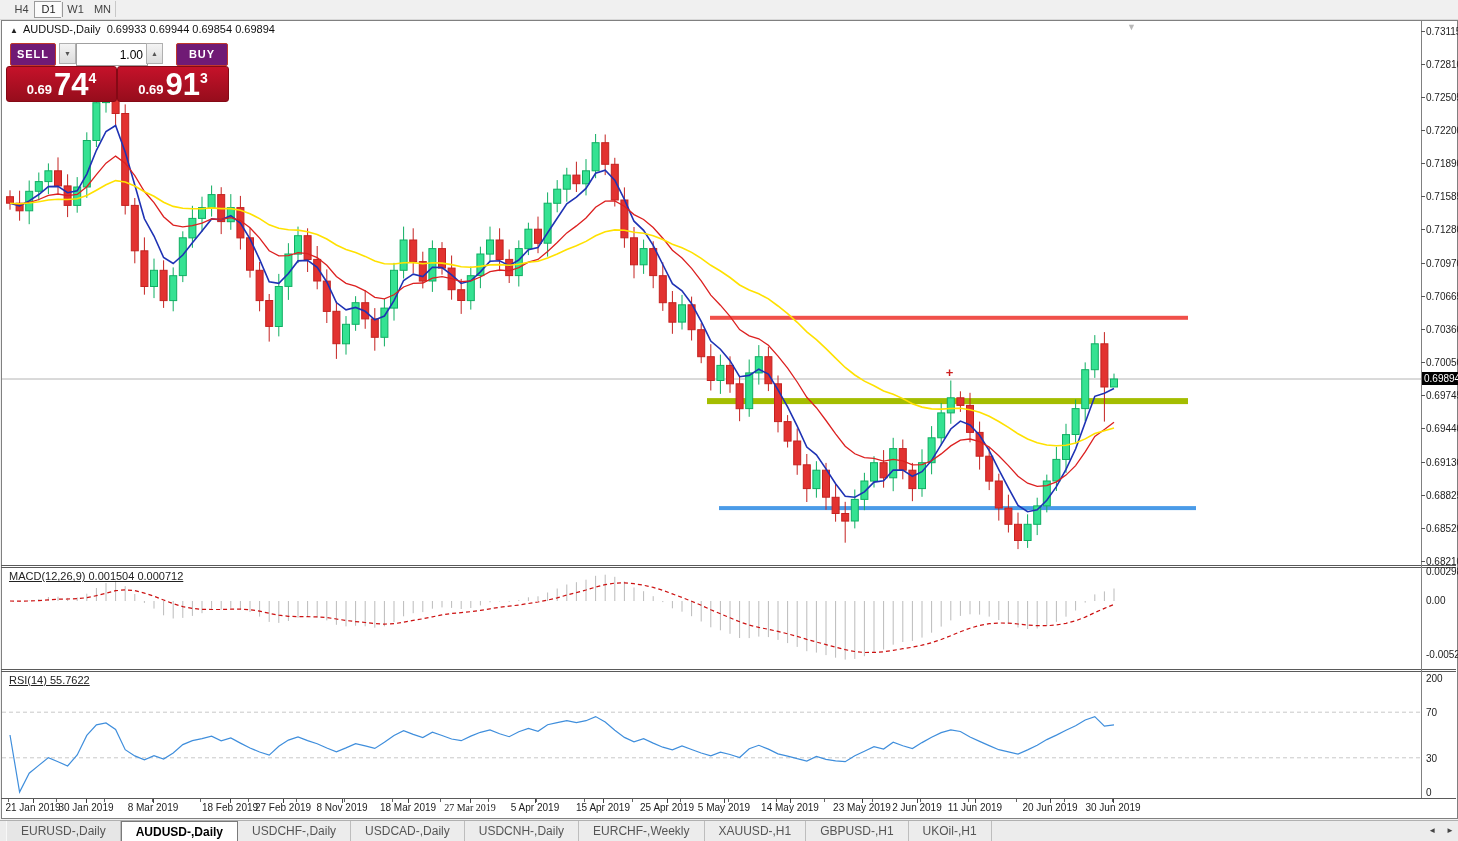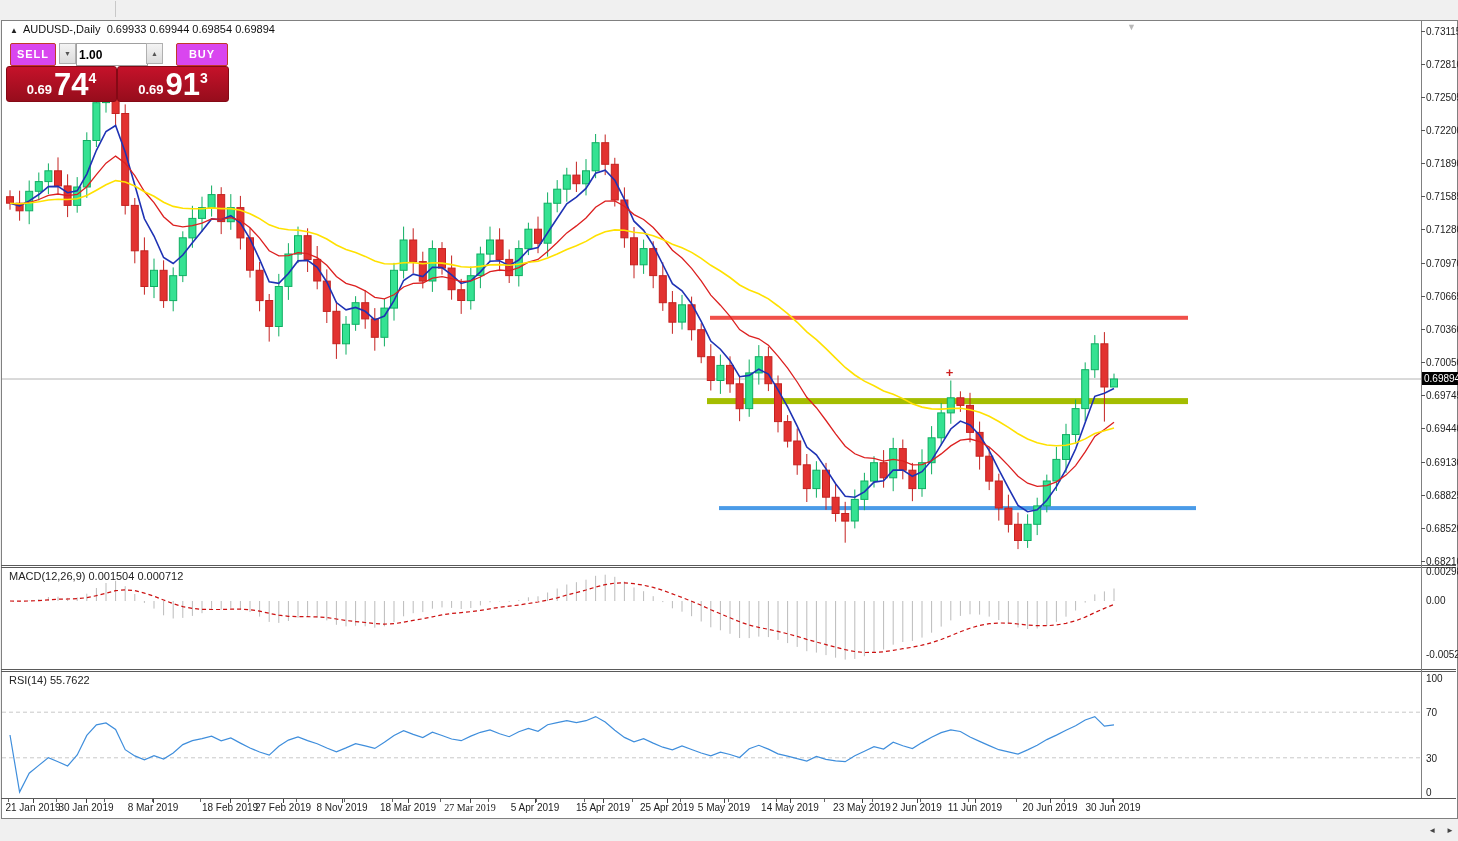--- a/index.html
+++ b/index.html
@@ -13,32 +13,32 @@
   #chart-window{position:absolute;left:1px;top:20px;width:1455px;height:797px;background:#ffffff;border:1px solid #808080;}
   #chart-title{position:absolute;left:10px;top:23px;font-size:11px;color:#111;white-space:pre;}
   #chart-title .tri{font-size:8px;color:#222;margin-right:5px;}
   #collapse-arrow{position:absolute;left:1127px;top:22px;font-size:9px;color:#b8b8b8;}
   svg{position:absolute;}
   
   #axis-border{position:absolute;left:1421px;top:21px;width:1px;height:777px;background:#808080;}
   .pa-label{position:absolute;left:1426px;width:32px;font-size:10px;color:#222;}
   .pa-tick{position:absolute;left:1421px;width:4px;height:1px;background:#555;}
   #cur-price-tag{position:absolute;left:1422px;top:372px;width:36px;height:13px;background:#000;color:#fff;font-size:10px;line-height:13px;text-align:left;padding-left:2px;}
-  .ind-label{position:absolute;left:9px;font-size:11px;color:#222;}
+  .ind-label{position:absolute;left:9px;font-size:11px;color:#222;text-decoration:underline;}
   .macd-axis,.rsi-axis{position:absolute;left:1426px;font-size:10px;color:#222;}
   .sep{position:absolute;left:1px;width:1455px;height:1px;background:#5a5a5a;}
   
   #trade-panel{position:absolute;left:6px;top:43px;width:221px;height:59px;}
-  .tp-btn{position:absolute;top:0;height:21px;background:#d946ef;color:#fff;font-size:11px;font-weight:bold;text-align:center;line-height:21px;letter-spacing:1px;border:1px solid #c0392b;border-radius:2px;cursor:pointer;}
+  .tp-btn{position:absolute;top:0;height:21px;background:#701a75;color:#fff;font-size:11px;font-weight:bold;text-align:center;line-height:21px;letter-spacing:1px;border:1px solid #c0392b;border-radius:2px;cursor:pointer;}
   #sell-btn{left:4px;width:44px;}
   #buy-btn{left:170px;width:50px;}
   .spin-btn{position:absolute;top:0;height:21px;width:17px;background:linear-gradient(#f4f4f4,#dcdcdc);border:1px solid #b0b0b0;font-size:7px;color:#555;text-align:center;line-height:19px;cursor:pointer;box-sizing:border-box;}
   #vol-down{left:53px;}
   #vol-up{left:140px;}
-  #vol-input{position:absolute;left:70px;top:0;width:64px;height:19px;border:1px solid #a0a0a0;font-size:12px;text-align:left;padding-right:4px;font-family:"Liberation Sans",sans-serif;font-weight:bold;}
+  #vol-input{position:absolute;left:70px;top:0;width:64px;height:19px;border:1px solid #a0a0a0;font-size:12px;text-align:right;padding-right:4px;font-family:"Liberation Sans",sans-serif;}
   .price-box{position:absolute;top:23px;height:34px;background:linear-gradient(#c5122a,#960d1c);border:1px solid #850915;border-radius:3px;color:#fff;display:flex;align-items:flex-end;justify-content:center;cursor:pointer;}
   #sell-box{left:0;width:109px;}
   #buy-box{left:111px;width:110px;}
   .pb-small{font-size:13px;font-weight:bold;margin:0 2px 4px 0;}
   .pb-big{font-size:31px;font-weight:bold;line-height:31px;margin-bottom:1px;}
   .pb-sup{font-size:14px;font-weight:bold;align-self:flex-start;margin-top:3px;}
   
   .date-label{position:absolute;top:802px;transform:translateX(-50%);font-size:10px;color:#222;white-space:nowrap;}
   .date-tick{position:absolute;top:799px;width:1px;height:4px;background:#444;}
   .date-tick.minor{height:3px;background:#666;}
@@ -49,20 +49,26 @@
   .tab.active{background:#ffffff;color:#000;font-weight:bold;border:1px solid #7a7a7a;border-bottom:none;}
   .tab.plain{background:transparent;border-left:none;}
   .tab-arrows{position:absolute;right:4px;top:0;height:21px;display:flex;align-items:center;gap:10px;}
   .tab-arrow{font-size:8px;color:#444;cursor:pointer;}
 </style>
 </head>
 <body>
 
 <div id="app">
 
+  <div id="toolbar">
+      <div class="tf-btn" style="left: 7px;">H4</div>
+      <div class="tf-btn active" style="left: 34px;">D1</div>
+      <div class="tf-btn" style="left: 61px;">W1</div>
+      <div class="tf-btn" style="left: 88px;">MN</div>
+    </div>
   <div class="toolbar-divider"></div>
 
   <div id="chart-window"></div>
 
   <svg id="main-svg" style="left:2px;top:21px;" width="1419" height="545">
       <line x1="0" y1="358" x2="1419" y2="358" stroke="#b4b4b4" stroke-width="1"></line>
       <g>
         <rect x="708" y="294.8" width="478" height="4" fill="#f0504a"></rect>
         <rect x="705" y="377.1" width="481" height="6" fill="#a4bd00"></rect>
         <rect x="717" y="485.1" width="477" height="4" fill="#4a9be8"></rect>
@@ -501,21 +507,21 @@
     </div>
   <div id="cur-price-tag">0.69894</div>
 
   <div class="ind-label" style="top:570px;">MACD(12,26,9) 0.001504 0.000712</div>
   <div class="macd-axis" style="top:566px;">0.002984</div>
   <div class="macd-axis" style="top:595px;">0.00</div>
   <div class="macd-axis" style="top:649px;">-0.00525</div>
 
   <div class="ind-label" style="top:674px;">RSI(14) 55.7622</div>
   <div id="rsi-axis-labels">
-      <div class="rsi-axis" style="top: 673px;">100</div>
+      <div class="rsi-axis" style="top: 673px;">200</div>
       <div class="rsi-axis" style="top: 707.2px;">70</div>
       <div class="rsi-axis" style="top: 752.8px;">30</div>
       <div class="rsi-axis" style="top: 787px;">0</div>
     </div>
 
   <div id="date-axis">
       <div class="date-tick minor" style="left: 8px;"></div>
       <div class="date-tick minor" style="left: 56px;"></div>
       <div class="date-tick minor" style="left: 104px;"></div>
       <div class="date-tick minor" style="left: 152px;"></div>
@@ -570,18 +576,29 @@
       <span class="date-label" style="left: 917px;">2 Jun 2019</span>
       <div class="date-tick" style="left: 917px;"></div>
       <span class="date-label" style="left: 975px;">11 Jun 2019</span>
       <div class="date-tick" style="left: 975px;"></div>
       <span class="date-label" style="left: 1050px;">20 Jun 2019</span>
       <div class="date-tick" style="left: 1050px;"></div>
       <span class="date-label" style="left: 1113px;">30 Jun 2019</span>
       <div class="date-tick" style="left: 1113px;"></div>
     </div>
 
+  <div id="tab-bar">
+      <div class="tab">EURUSD-,Daily</div>
+      <div class="tab active">AUDUSD-,Daily</div>
+      <div class="tab plain">USDCHF-,Daily</div>
+      <div class="tab plain">USDCAD-,Daily</div>
+      <div class="tab plain">USDCNH-,Daily</div>
+      <div class="tab plain">EURCHF-,Weekly</div>
+      <div class="tab plain">XAUUSD-,H1</div>
+      <div class="tab plain">GBPUSD-,H1</div>
+      <div class="tab plain">UKOil-,H1</div>
+    </div>
   <div class="tab-arrows" style="top:820px;">
     <span class="tab-arrow">◄</span>
     <span class="tab-arrow">►</span>
   </div>
 
 </div>
 
 </body></html>

